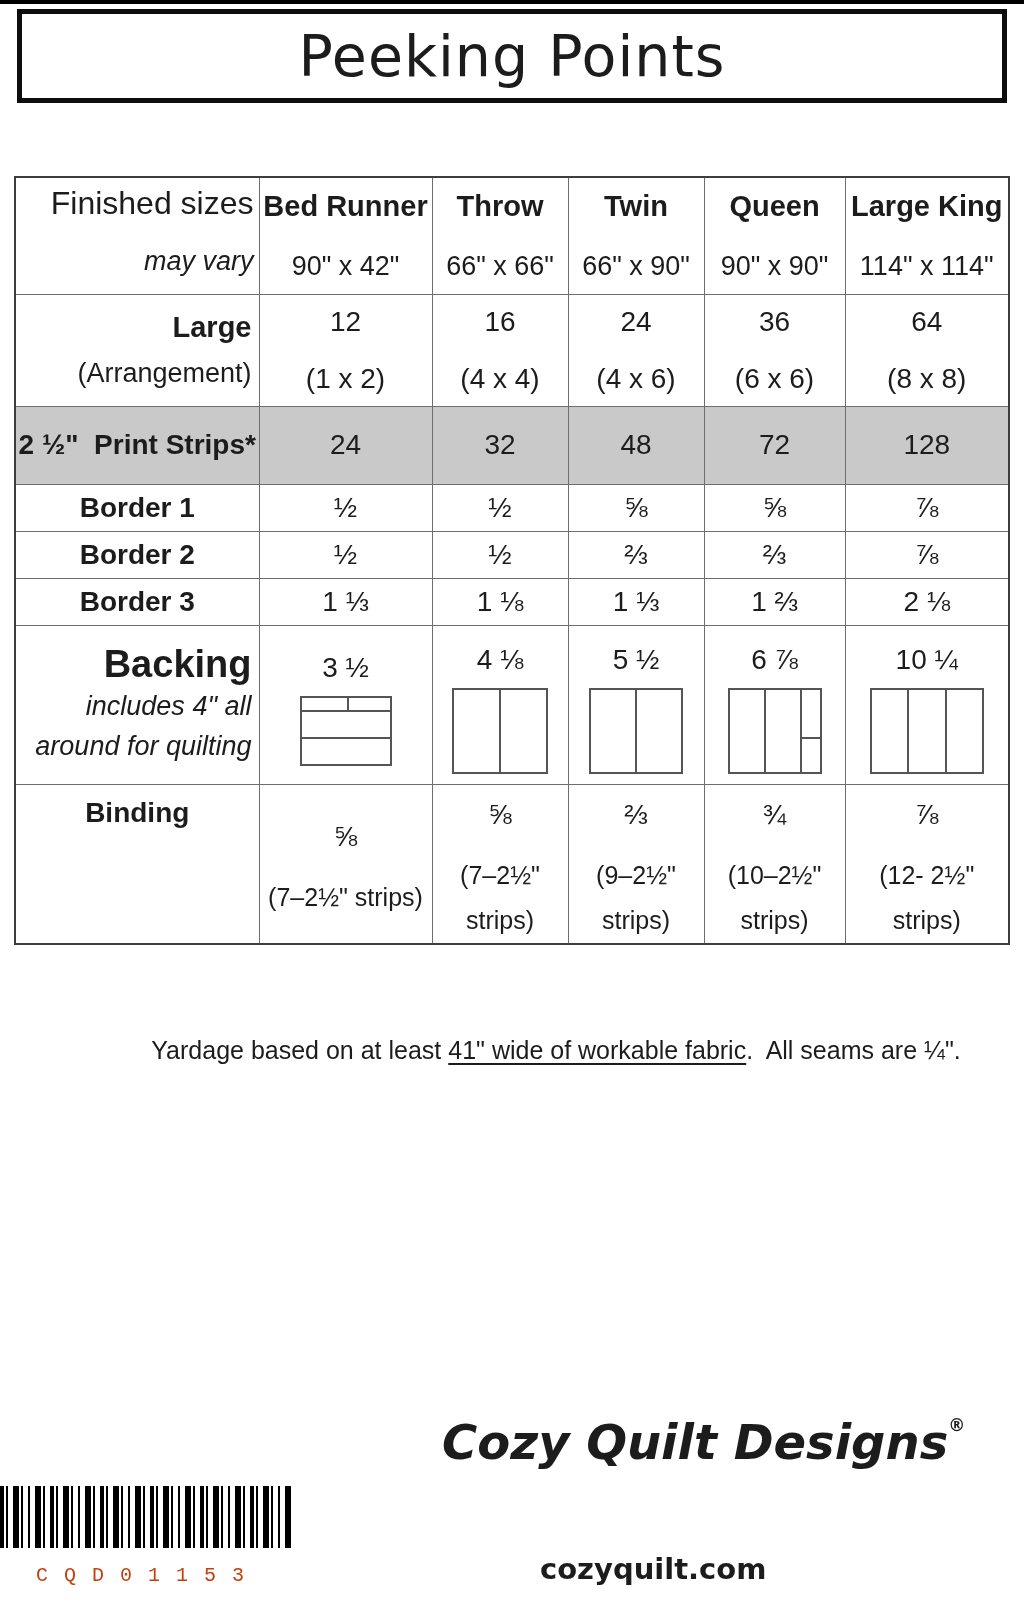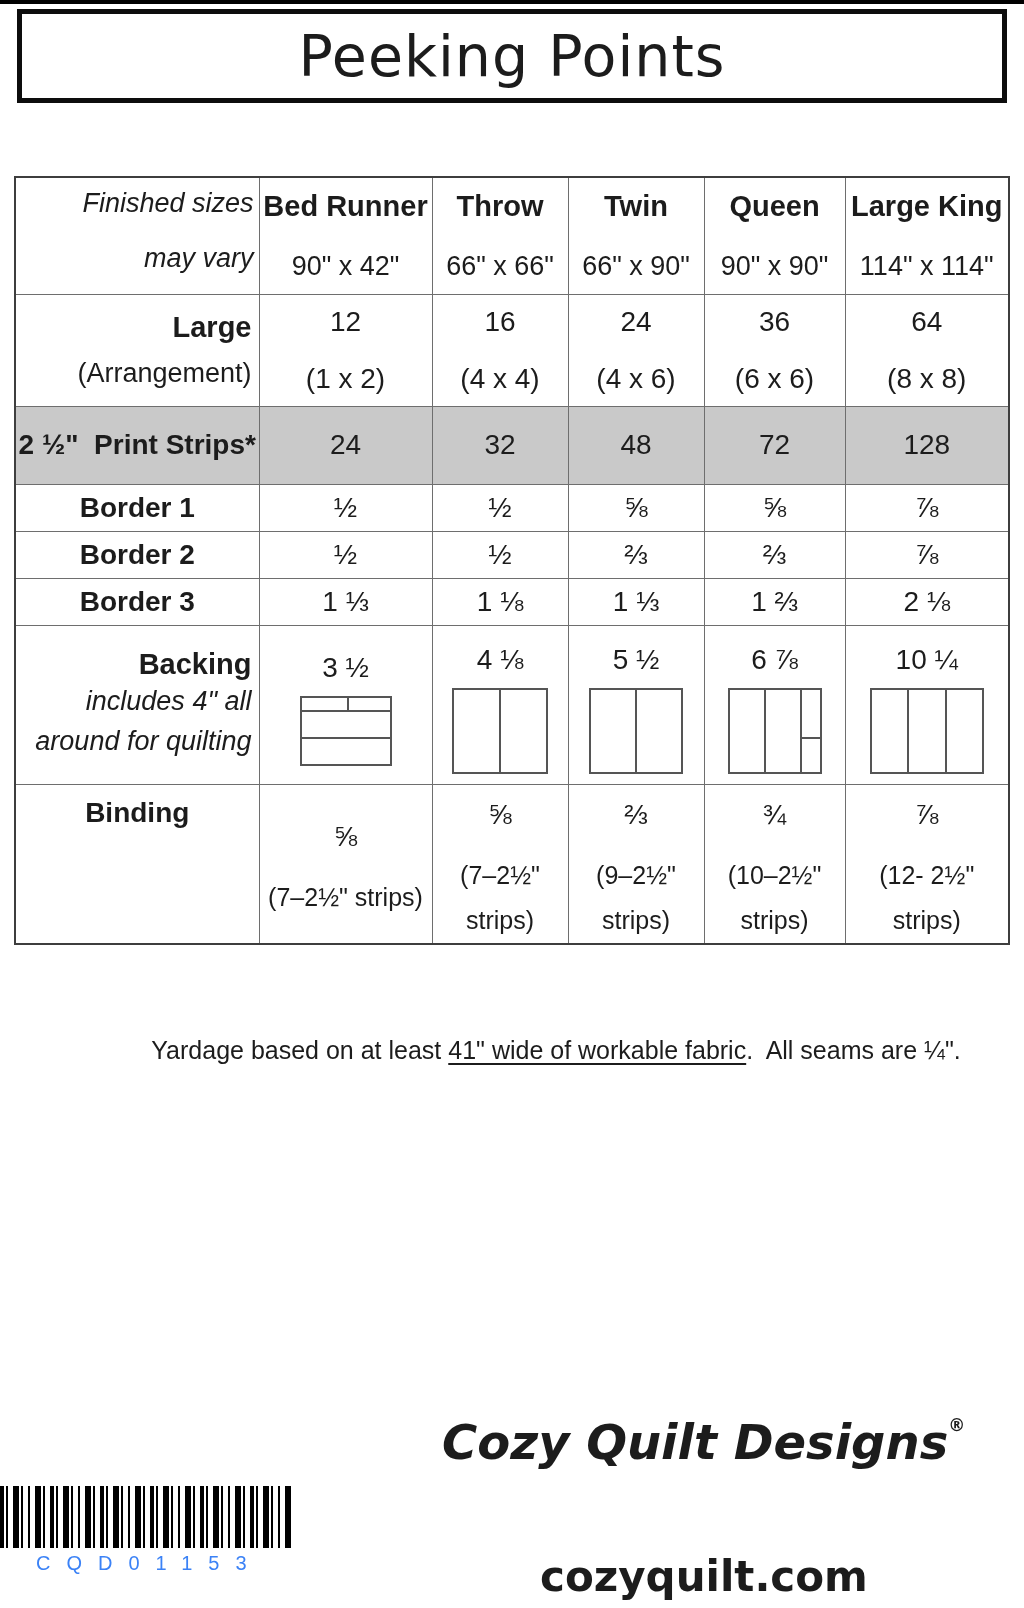--- a/index.html
+++ b/index.html
@@ -24,33 +24,33 @@
     border:1px solid #6e6e6e;padding:0;margin:0;
     text-align:center;vertical-align:middle;font-size:28px;
   }
   td.caption{ text-align:left;padding-left:46px;font-size:29px;height:45px;}
   .rowlabel{text-align:right;padding-right:7px;font-weight:bold;}
   
   .hdr .cell{display:flex;flex-direction:column;align-items:center;justify-content:center;gap:28px;height:100%;}
   .hdr .colname{font-weight:bold;font-size:29px;}
   .hdr .colsize{font-size:27px;}
   .hdr-label{display:flex;flex-direction:column;align-items:flex-end;justify-content:flex-end;height:100%;box-sizing:border-box;padding:0 5px 10px 0;}
-  .hdr-label .l1{font-style:italic;font-size:27px;margin-bottom:24px;}
+  .hdr-label .l1{font-size:32px;margin-bottom:24px;}
   .hdr-label .l2{font-style:italic;font-size:27px;margin-left:36px;}
   
   .blk{display:flex;flex-direction:column;align-items:center;justify-content:center;gap:25px;height:100%;}
   .blk-label{display:flex;flex-direction:column;align-items:flex-end;justify-content:center;gap:14px;height:100%;box-sizing:border-box;padding-right:7px;}
   .blk-label .b1{font-weight:bold;font-size:29px;}
   .blk-label .b2{font-size:27px;}
   
   tr.gray td{background:#c9c9c9;}
   .strips-label{text-align:left;padding-left:8px;font-weight:bold;font-size:29px;white-space:pre-wrap;}
   
   .back-label{display:flex;flex-direction:column;align-items:flex-end;justify-content:space-between;height:100%;box-sizing:border-box;padding:8px 7px 8px 0;}
-  .back-label .b{font-weight:bold;font-size:29px;}
+  .back-label .b{font-weight:bold;font-size:38px;}
   .back-note{font-style:italic;font-size:27px;text-align:right;line-height:1.5;}
   .back-cell{display:flex;flex-direction:column;align-items:center;height:100%;box-sizing:border-box;padding-top:8px;}
   .back-cell .v{font-size:28px;}
   .back-cell svg{margin-top:12px;}
   
   .bind-label{vertical-align:top !important;padding-top:12px !important;}
   .bind-cell{display:flex;flex-direction:column;align-items:center;height:100%;box-sizing:border-box;padding-top:14px;gap:22px;}
   .bind-cell .v{font-size:28px;}
   .bind-cell .s{font-size:25px;line-height:1.8;}
   
@@ -60,34 +60,34 @@
   }
   .footnote .u{text-decoration:underline;text-underline-offset:4px;}
   
   .logo{
     position:absolute;top:1414px;left:442px;width:430px;text-align:center;
     font-family:"DejaVu Sans",sans-serif;font-weight:bold;font-size:48px;letter-spacing:0px;white-space:nowrap;font-style:italic;
   }
   .logo sup{font-size:17px;vertical-align:28px;}
   .website{
     position:absolute;top:1552px;left:540px;
-    font-family:"DejaVu Sans",sans-serif;font-weight:bold;font-size:42px;text-align:center;
+    font-family:"DejaVu Sans",sans-serif;font-weight:bold;font-size:29px;text-align:center;
   }
   .barcode{position:absolute;top:1486px;left:0;width:292px;}
   .barcode .bars{
     height:62px;width:292px;
     background:repeating-linear-gradient(90deg,
       #000 0 4px,#fff 4px 6px,#000 6px 8px,#fff 8px 13px,
       #000 13px 19px,#fff 19px 21px,#000 21px 23px,#fff 23px 28px,
       #000 28px 30px,#fff 30px 35px,#000 35px 41px,#fff 41px 43px,
       #000 43px 45px,#fff 45px 50px);
   }
   .barcode .code{
-    margin-top:4px;padding-left:36px;font-size:20px;letter-spacing:16px;
-    font-family:Liberation Sans, sans-serif;color:#3b82f6;
+    margin-top:16px;padding-left:36px;font-size:20px;letter-spacing:16px;
+    font-family:Liberation Mono, monospace;color:#c2410c;
   }
   .diag{stroke:#555;fill:none;stroke-width:2;}
 </style>
 </head>
 <body>
 
 <div class="scan-edge"></div>
 
 <div class="title-box">
   <span class="t">Peeking Points</span>

